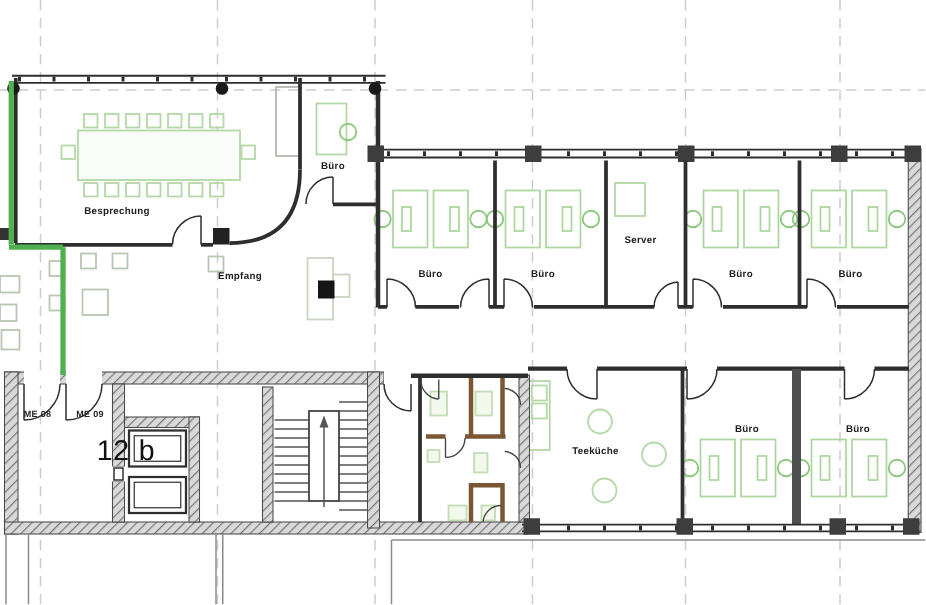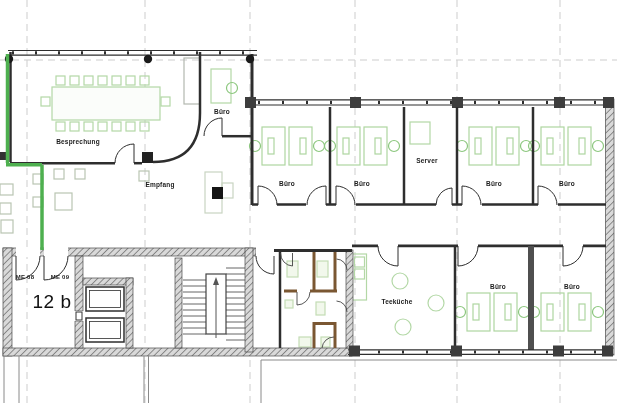--- a/index.html
+++ b/index.html
@@ -1,21 +1,21 @@
 <!DOCTYPE html>
 <html><head>
 <meta charset="utf-8">
 <style>
   html,body{margin:0;padding:0;background:#ffffff;}
   #canvas{position:relative;width:617px;height:403px;background:#ffffff;overflow:hidden;
           font-family:"Liberation Sans",sans-serif;}
   #plan-svg{position:absolute;left:0;top:0;}
   .lbl{position:absolute;transform:translate(-50%,-50%);font:700 6.5px/1 "Liberation Sans",sans-serif;
        color:#1c1c1c;white-space:nowrap;letter-spacing:.2px;}
-  .lbl-big{font:400 19px/1 "Liberation Sans",sans-serif;letter-spacing:.5px;color:#111;}
+  .lbl-big{font:400 19px/1 "Liberation Sans",sans-serif;letter-spacing:.5px;color:#111;margin-left:32px;}
   .lbl-me{font:600 6px/1 "Liberation Sans",sans-serif;color:#222;}
 </style>
 </head>
 <body>
 
 <div id="canvas">
 
 <svg id="plan-svg" width="617" height="403" viewBox="0 0 617 403">
   <defs>
     <pattern id="h" width="4.5" height="4.5" patternUnits="userSpaceOnUse" patternTransform="rotate(45)">

